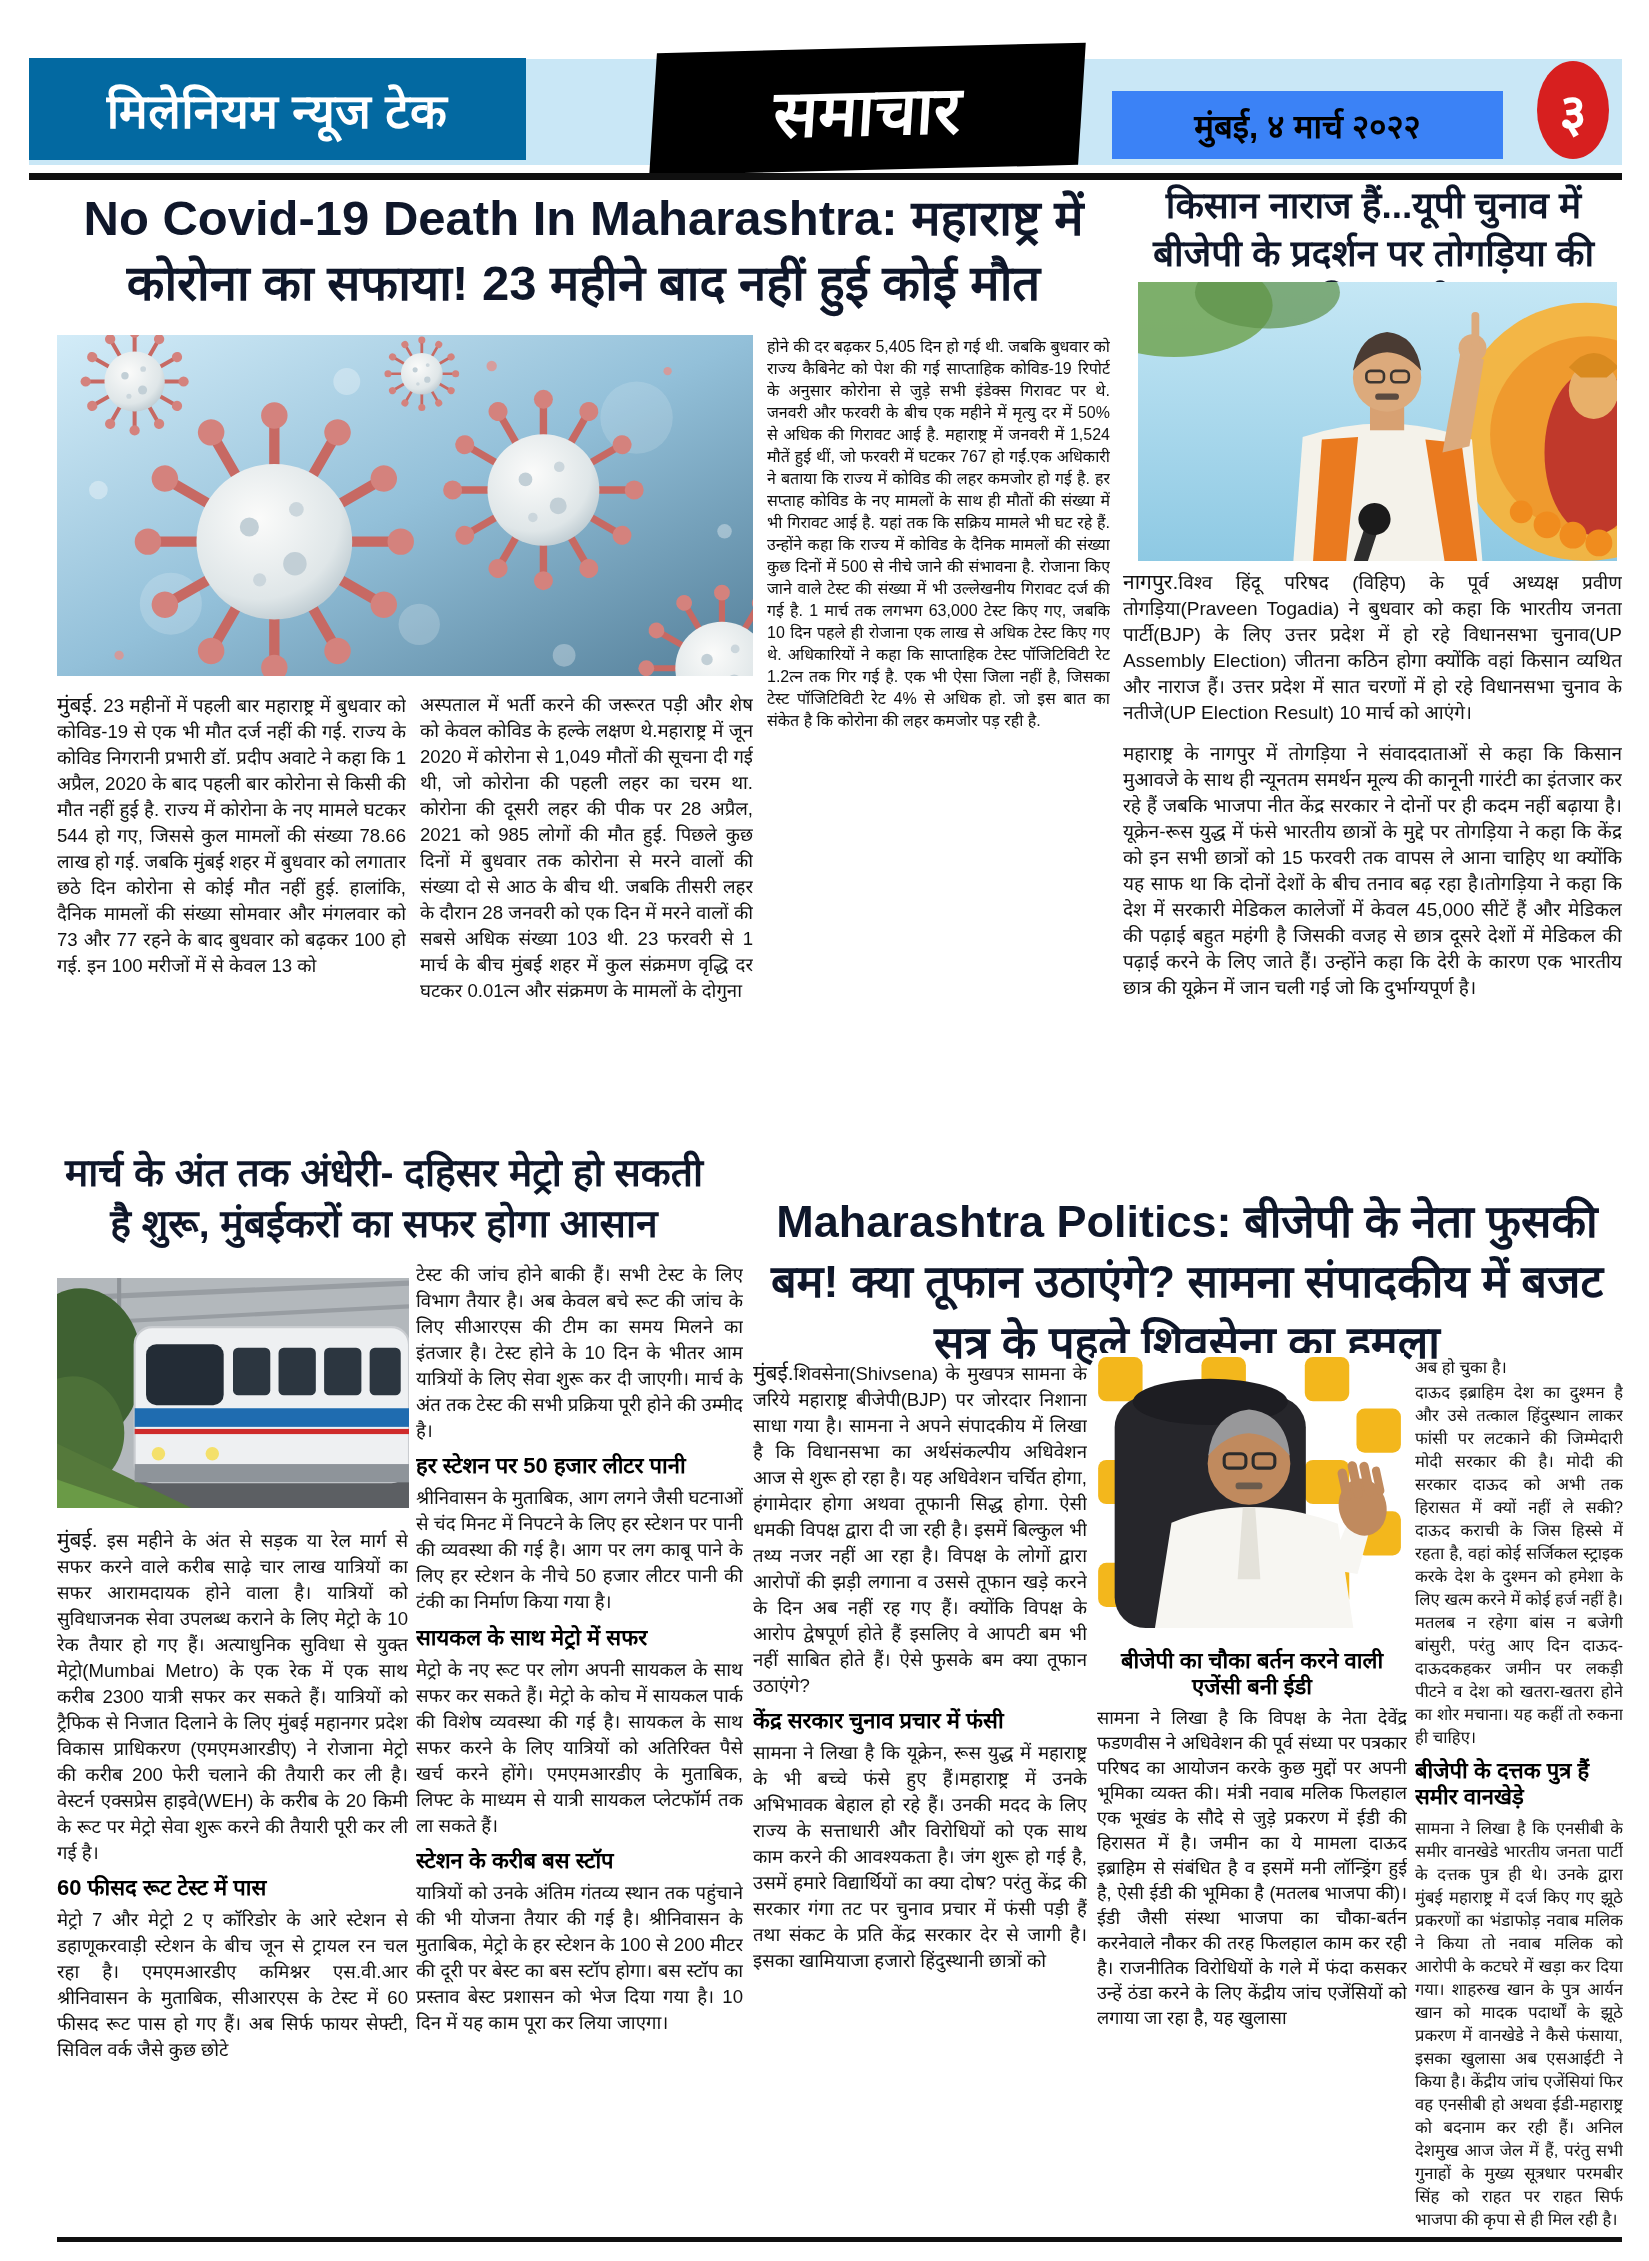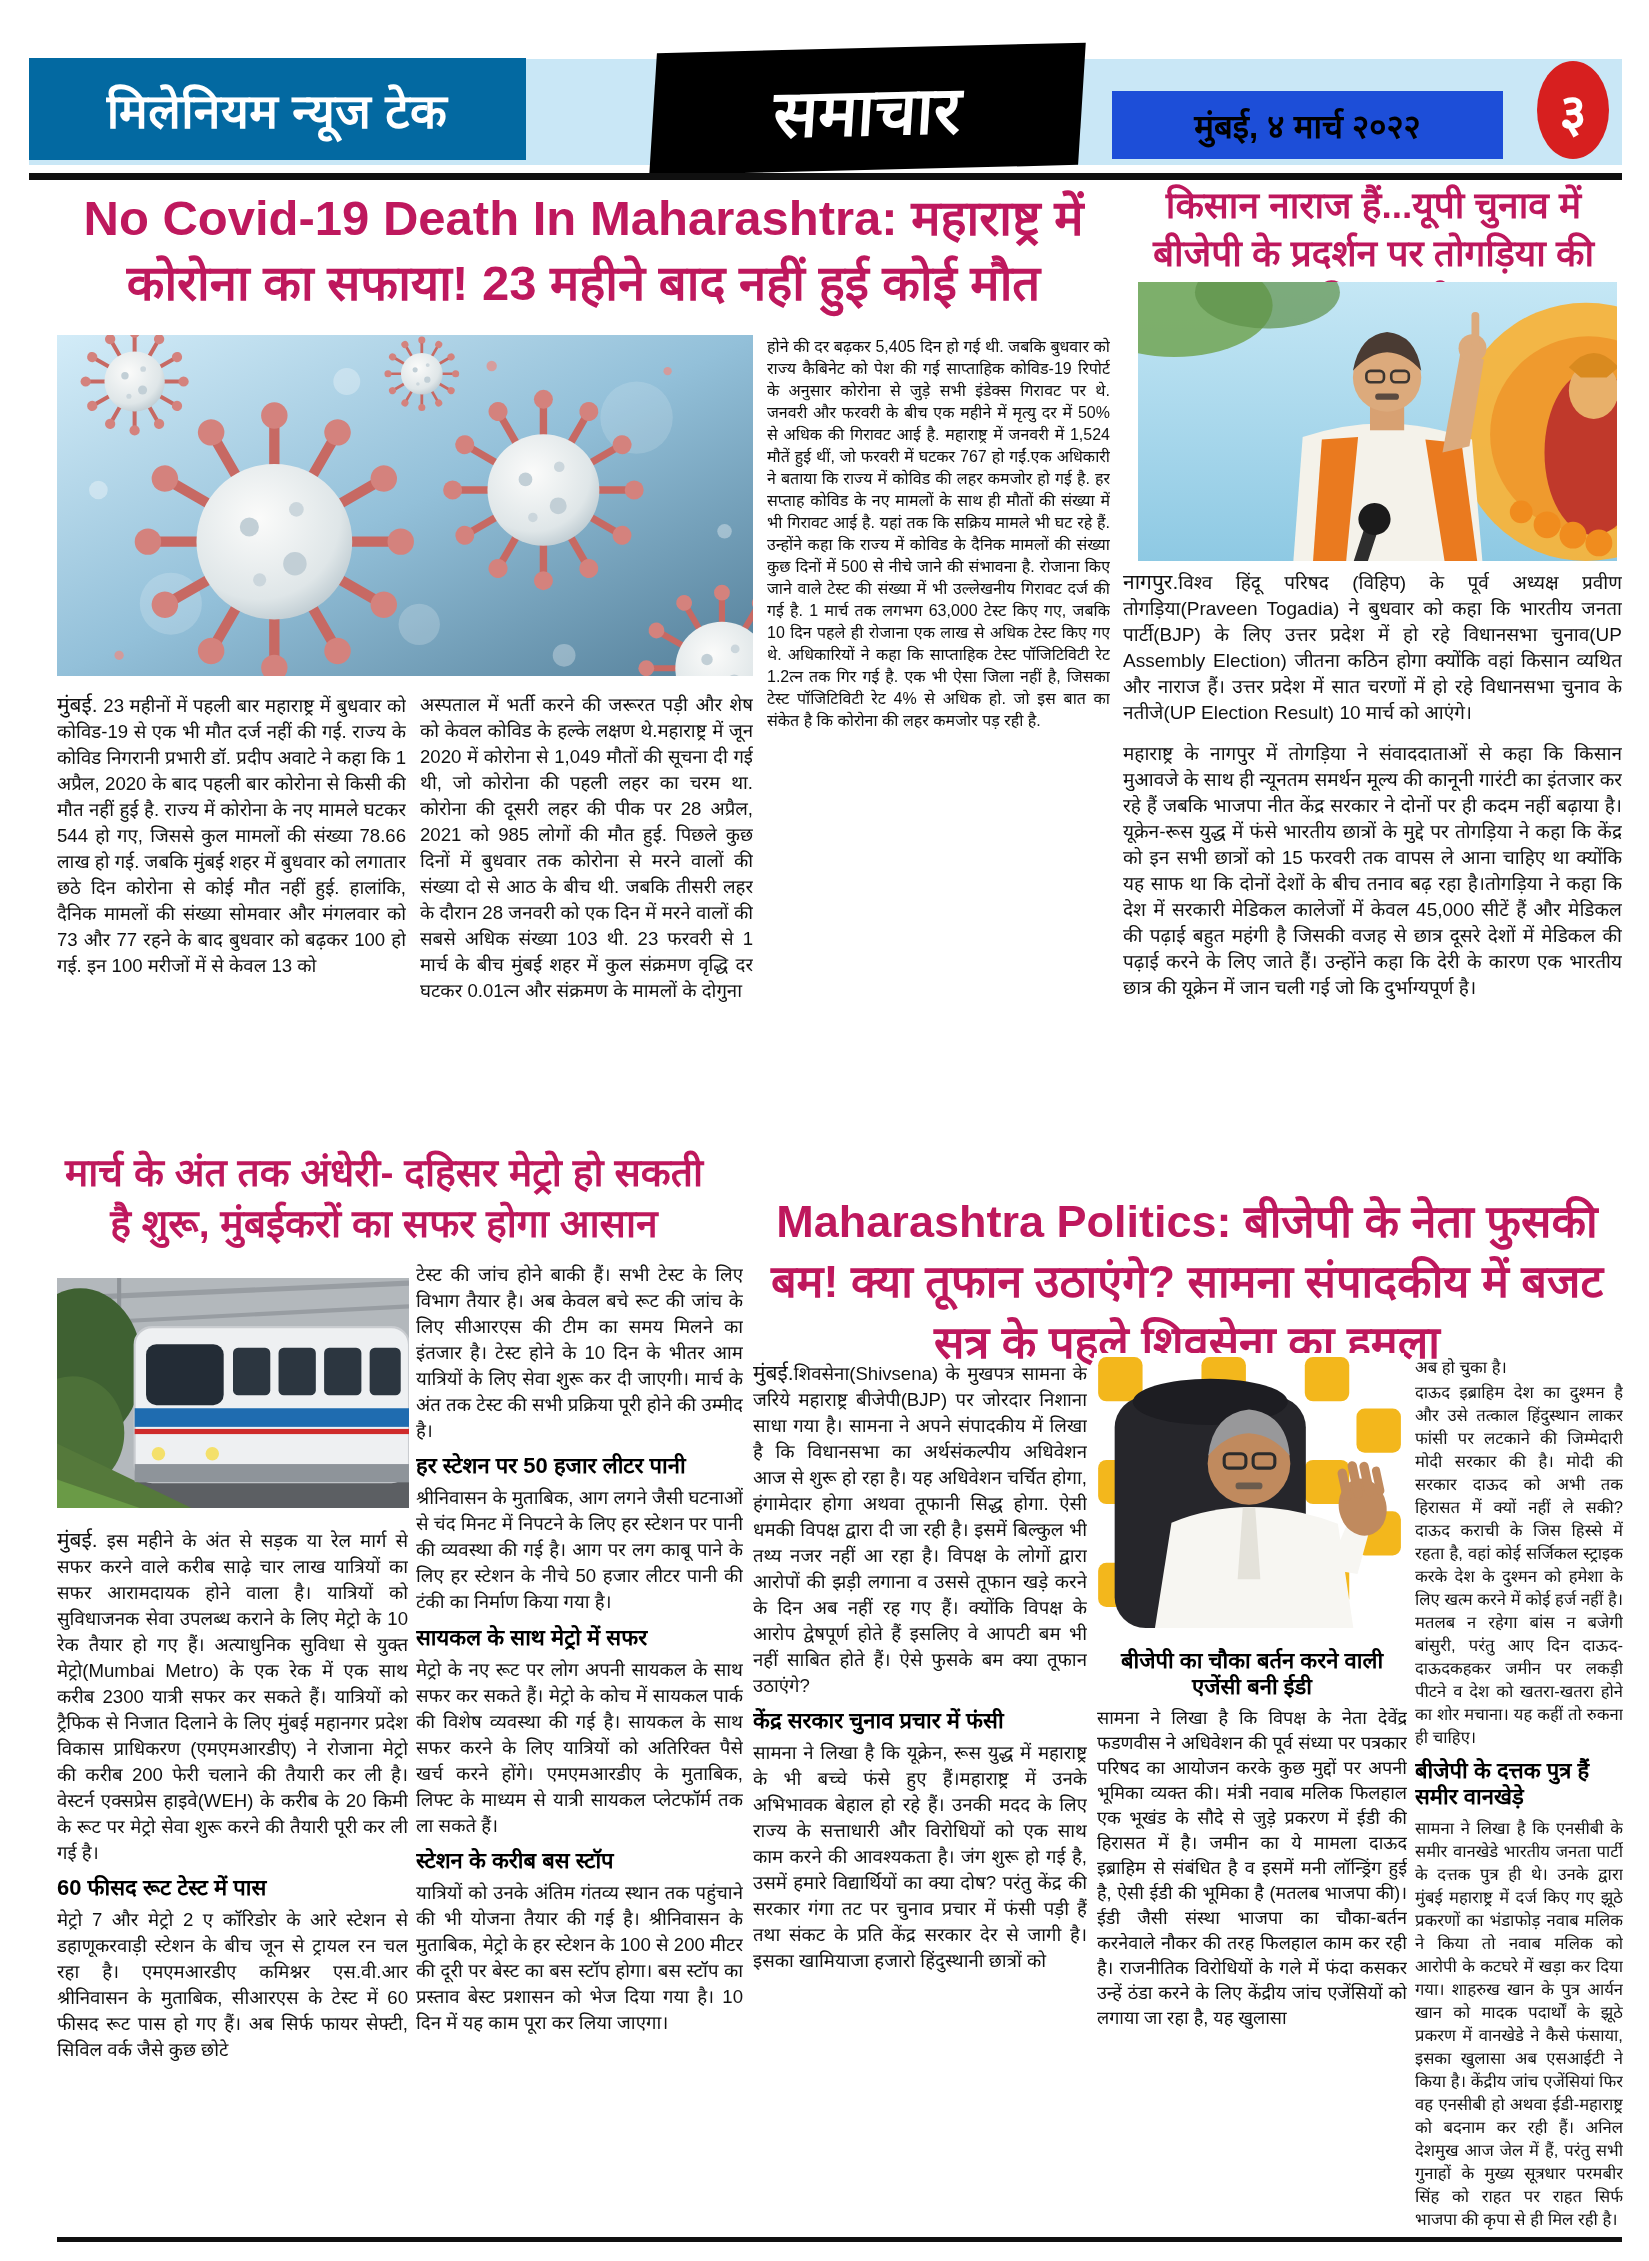--- a/index.html
+++ b/index.html
@@ -7,27 +7,27 @@
     width:1650px;height:2261px;position:relative;background:#ffffff;
     overflow:hidden;font-family:"Liberation Sans","DejaVu Sans",sans-serif;color:#101010;
   }
   .abs{position:absolute;}
   
   .band{background:#c9e7f6;}
   .brand-box{background:#0369a1;color:#fff;display:flex;align-items:center;justify-content:center;
     font-size:48px;font-weight:800;letter-spacing:0.5px;}
   .section-box{background:#000;color:#fff;display:flex;align-items:center;justify-content:center;
     font-size:66px;font-weight:800;transform:rotate(-1.4deg) skewX(-5deg);}
-  .date-box{background:#1d4ed8;color:#000;display:flex;align-items:center;justify-content:center;
+  .date-box{background:#3b82f6;color:#000;display:flex;align-items:center;justify-content:center;
     font-size:33px;font-weight:700;}
   .page-circle{background:#d71f1f;color:#fff;border-radius:50%;display:flex;align-items:center;justify-content:center;
     font-size:52px;font-weight:800;}
   .rule{background:#101010;}
   
-  .headline{font-weight:800;text-align:center;color:#be185d;}
+  .headline{font-weight:800;text-align:center;color:#0f172a;}
   .h-covid{font-size:49px;line-height:1.32;}
   .h-togadia{font-size:37px;line-height:1.3;}
   .h-metro{font-size:39px;line-height:1.32;}
   .h-politics{font-size:45px;line-height:1.34;}
   .headline .en{font-weight:700;}
   
   .col{text-align:justify;font-size:18.6px;line-height:26px;overflow:hidden;}
   .col .lead{font-weight:400;font-size:21px;}
   .col p{margin:0 0 2.1px 0;}
   .small{font-size:16px;line-height:22px;}

